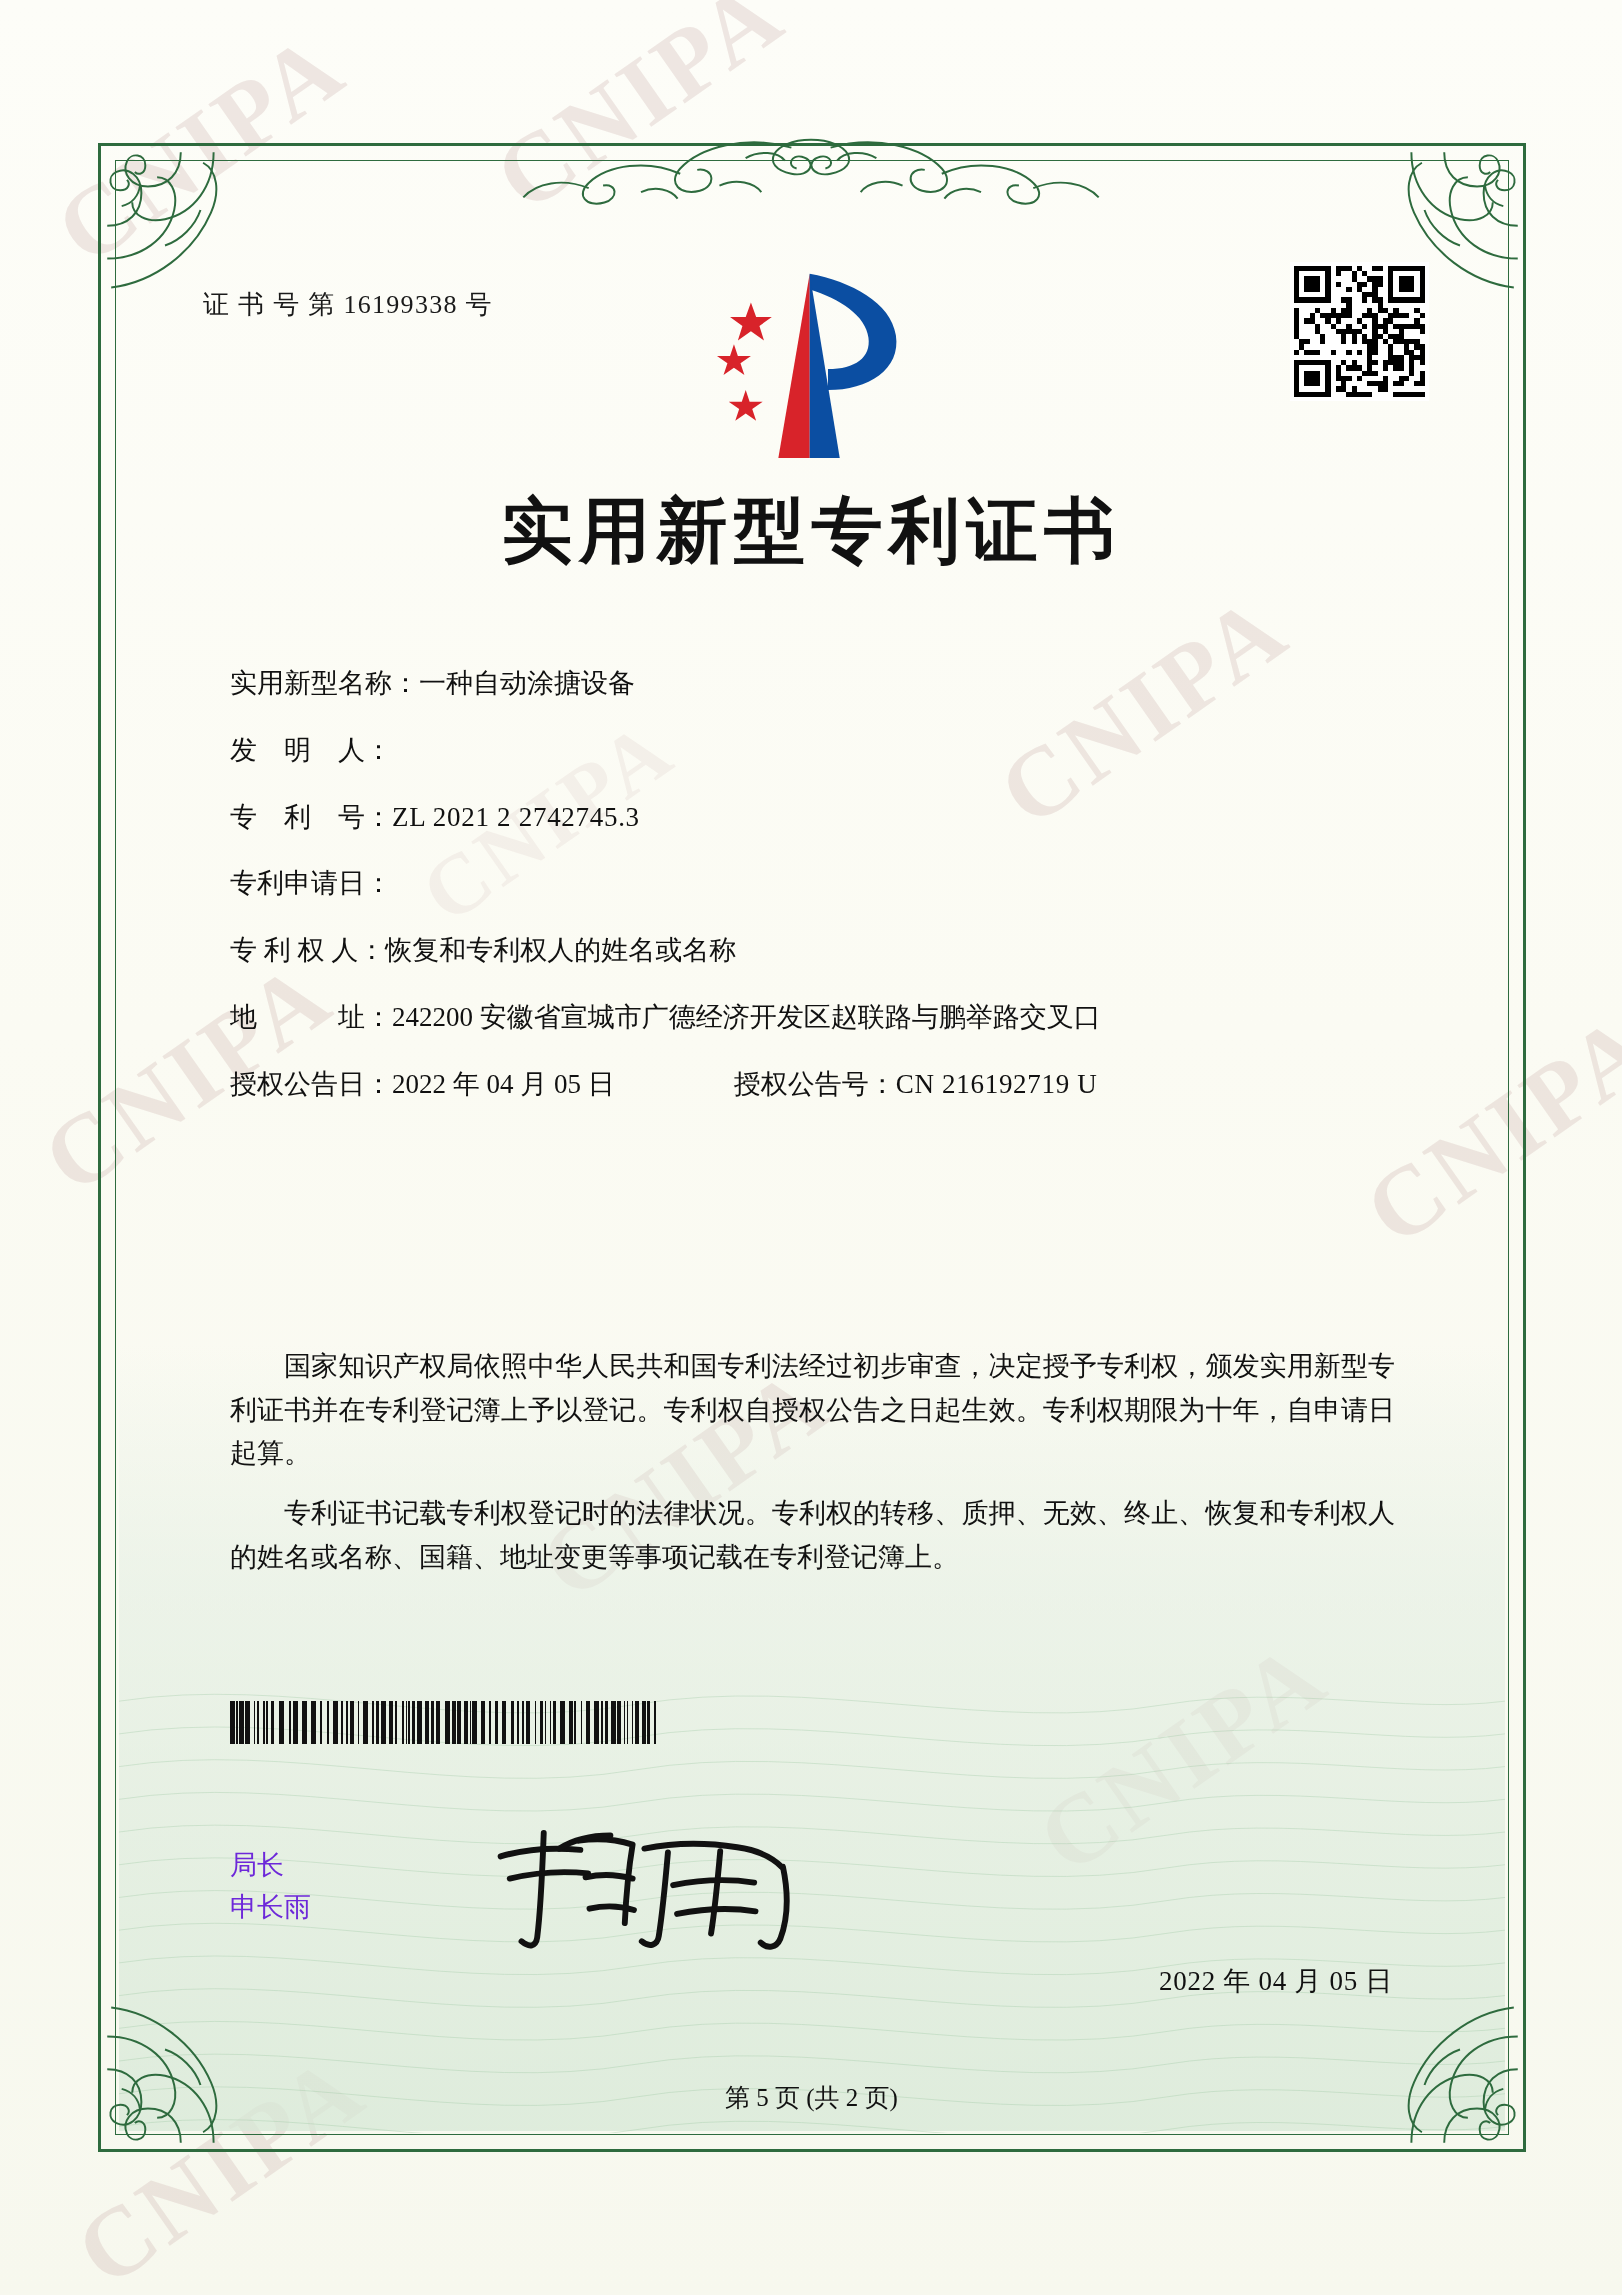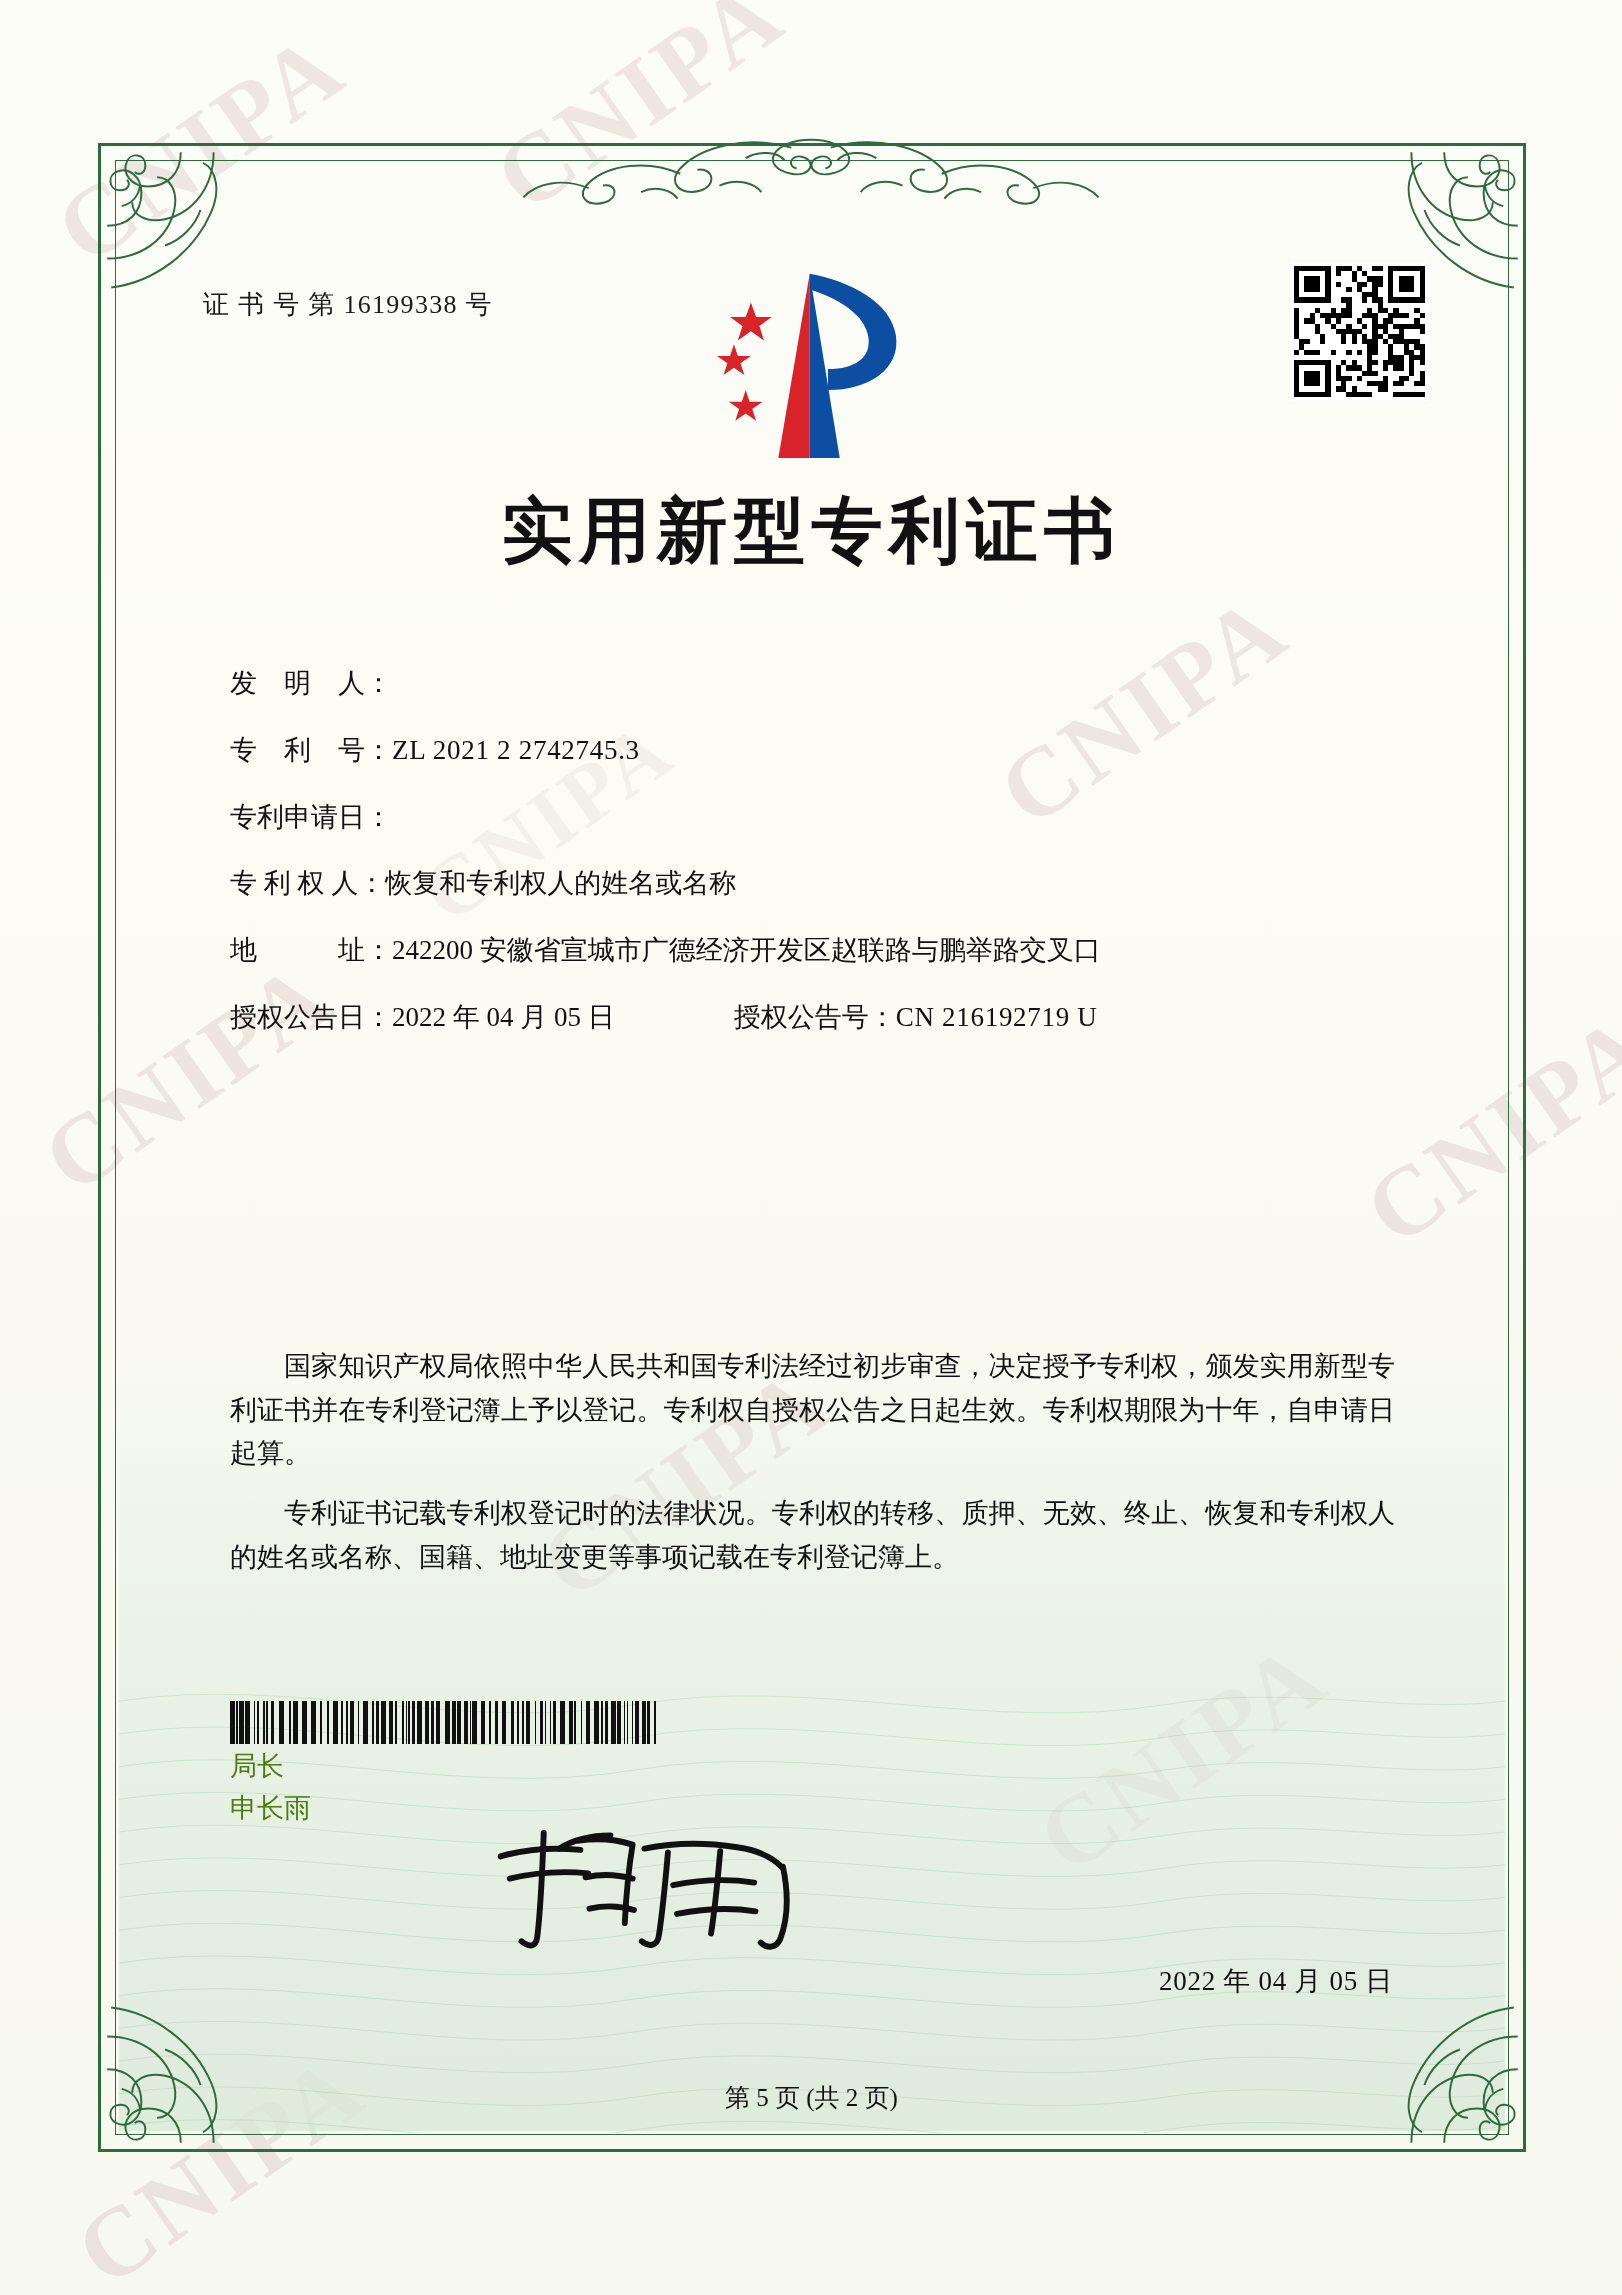--- a/index.html
+++ b/index.html
@@ -216,24 +216,24 @@
     height: 43px;
     display: flex;
     align-items: stretch;
   }
   .barcode i { display: block; background: #111; height: 100%; }
 
   
   .sign-label {
     position: absolute;
     left: 230px;
-    top: 1746px;
+    top: 1845px;
     font-size: 27px;
     line-height: 1.55;
-    color: #4d7c0f;
+    color: #6d28d9;
   }
   .signature {
     position: absolute;
     left: 481px;
     top: 1809px;
     width: 366px;
     height: 151px;
   }
   .signature svg { width: 100%; height: 100%; display: block; }
 
@@ -1028,20 +1028,24 @@
         <i></i>
         <i></i>
         <i></i>
         <i></i>
       </div>
   </div>
 
   <div class="title">实用新型专利证书</div>
 
   <div class="fields">
+    <div class="frow">
+      <span class="flabel">实用新型名称：</span>
+      <span class="fvalue">一种自动涂搪设备</span>
+    </div>
     <div class="frow">
       <span class="flabel">发　明　人：</span>
     </div>
     <div class="frow">
       <span class="flabel">专　利　号：</span>
       <span class="fvalue mono-ish">ZL 2021 2 2742745.3</span>
     </div>
     <div class="frow">
       <span class="flabel">专利申请日：</span>
     </div>

